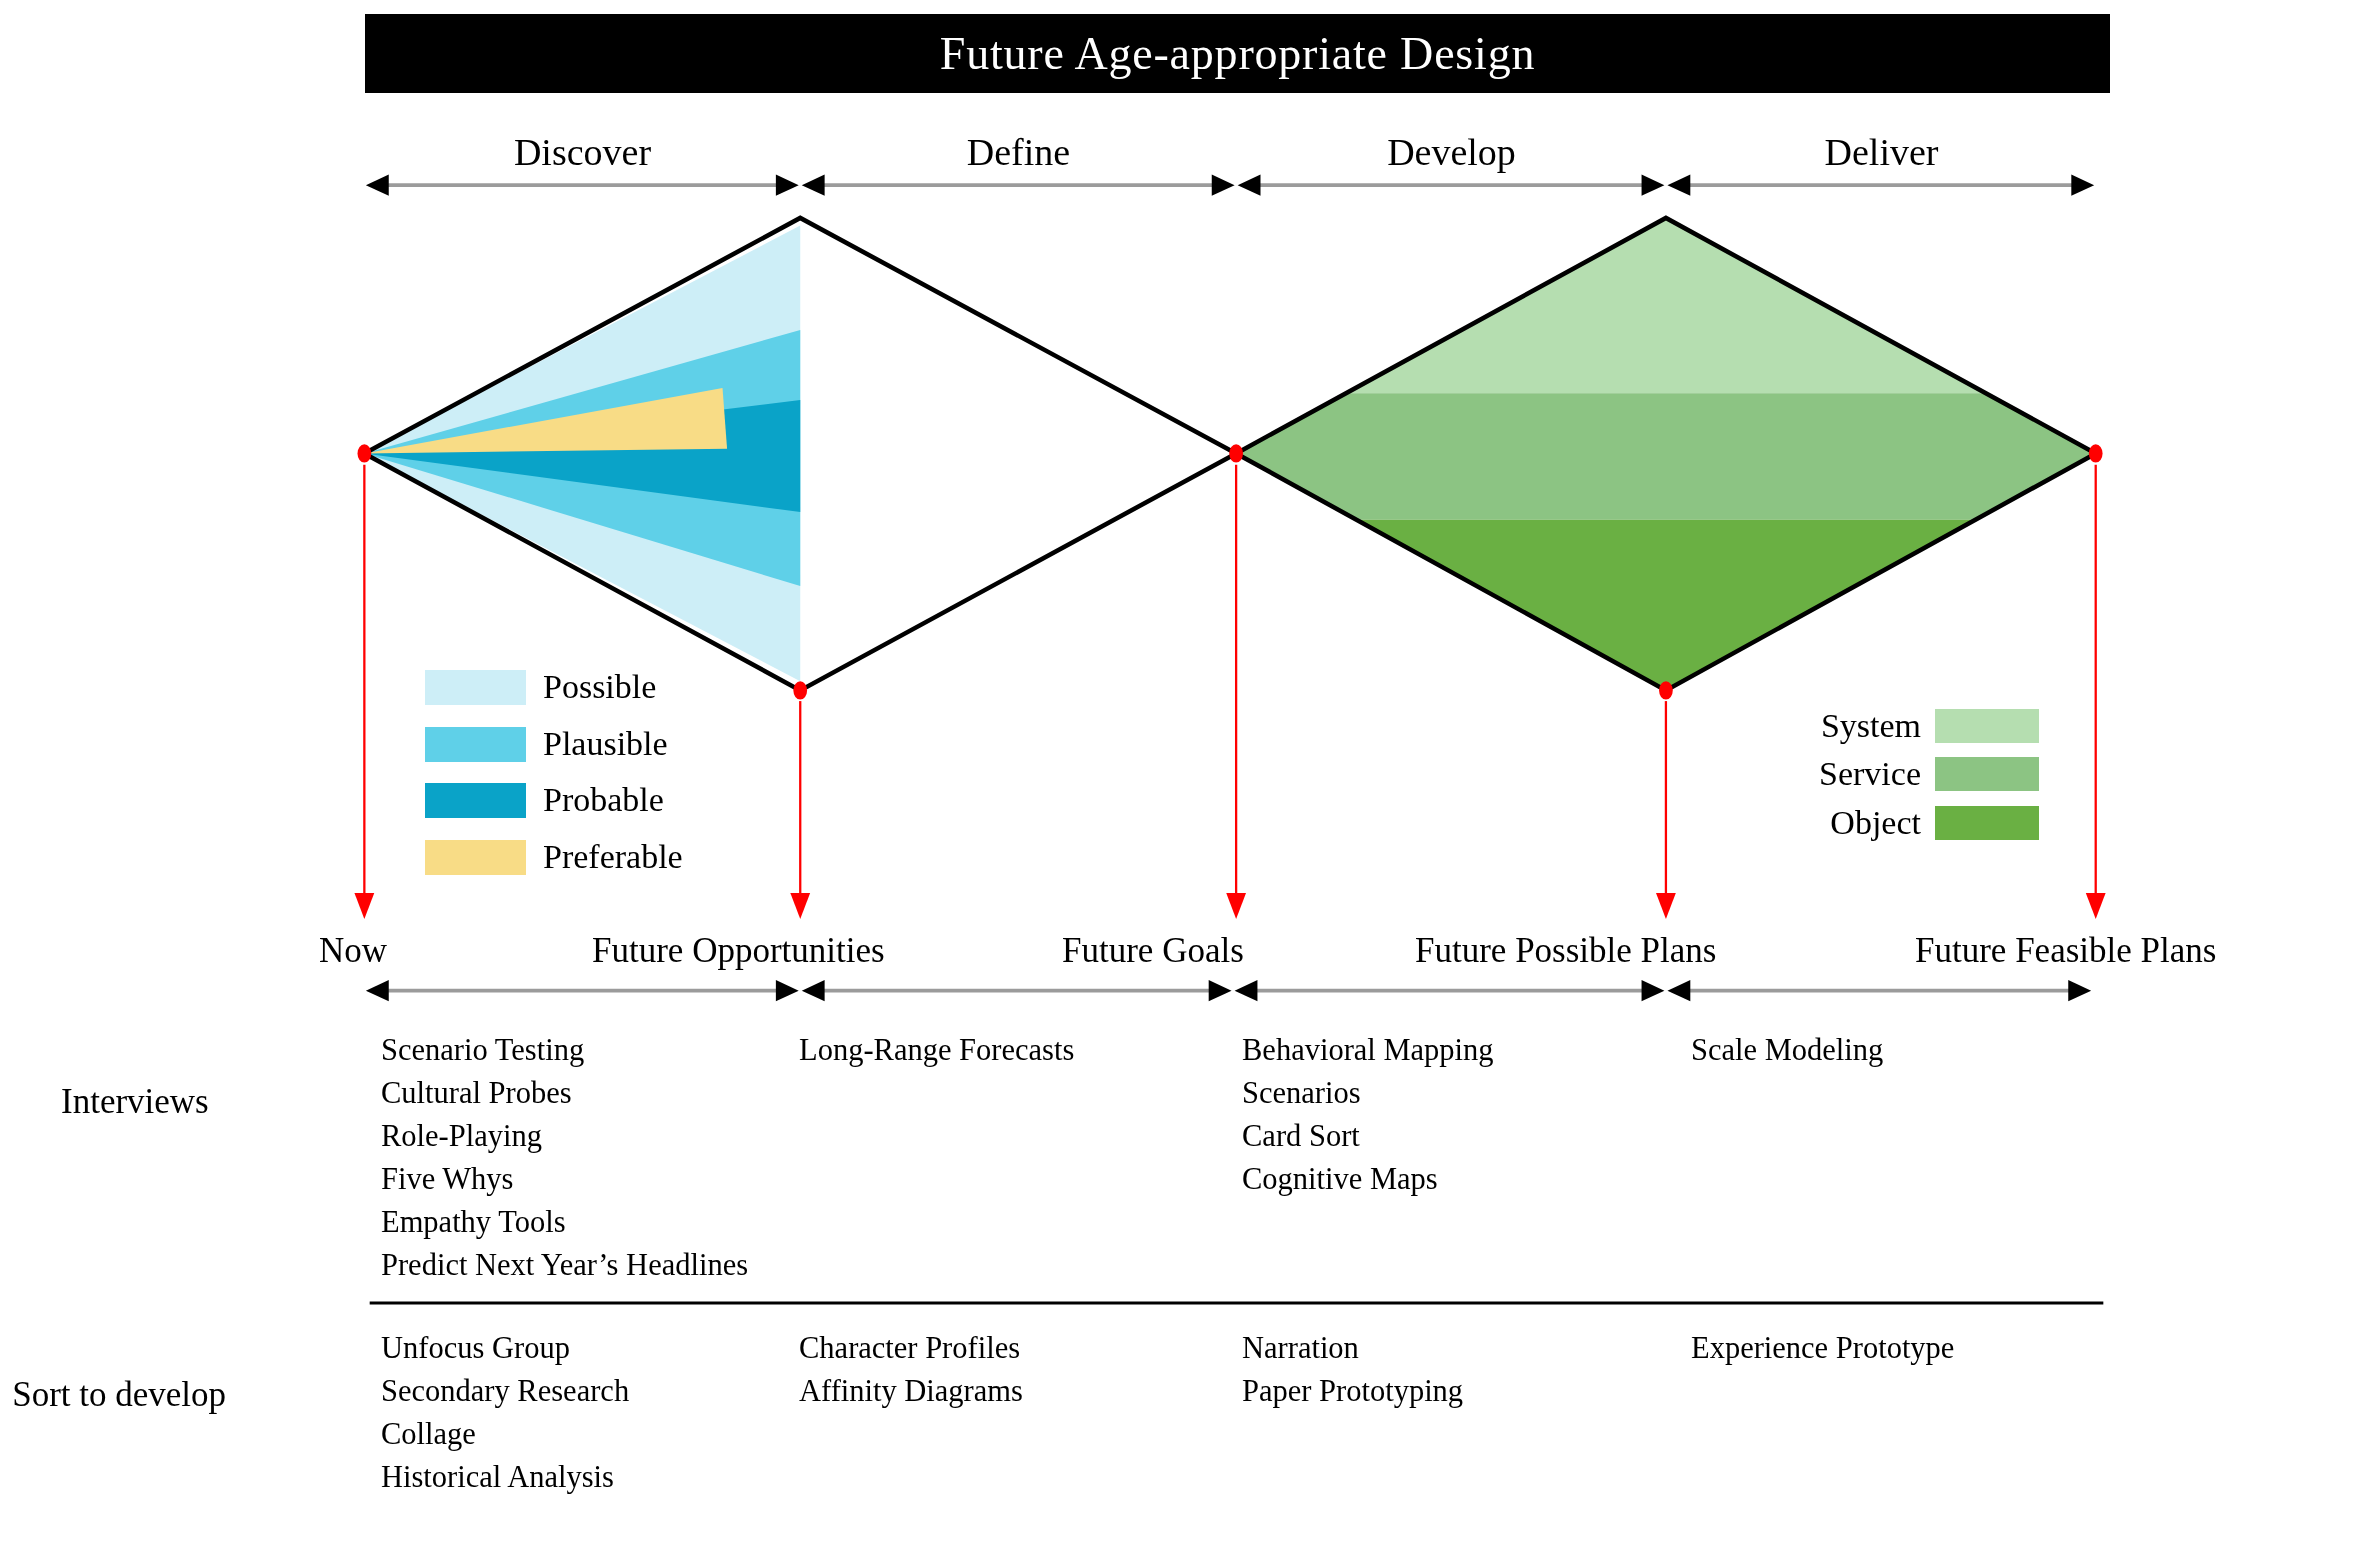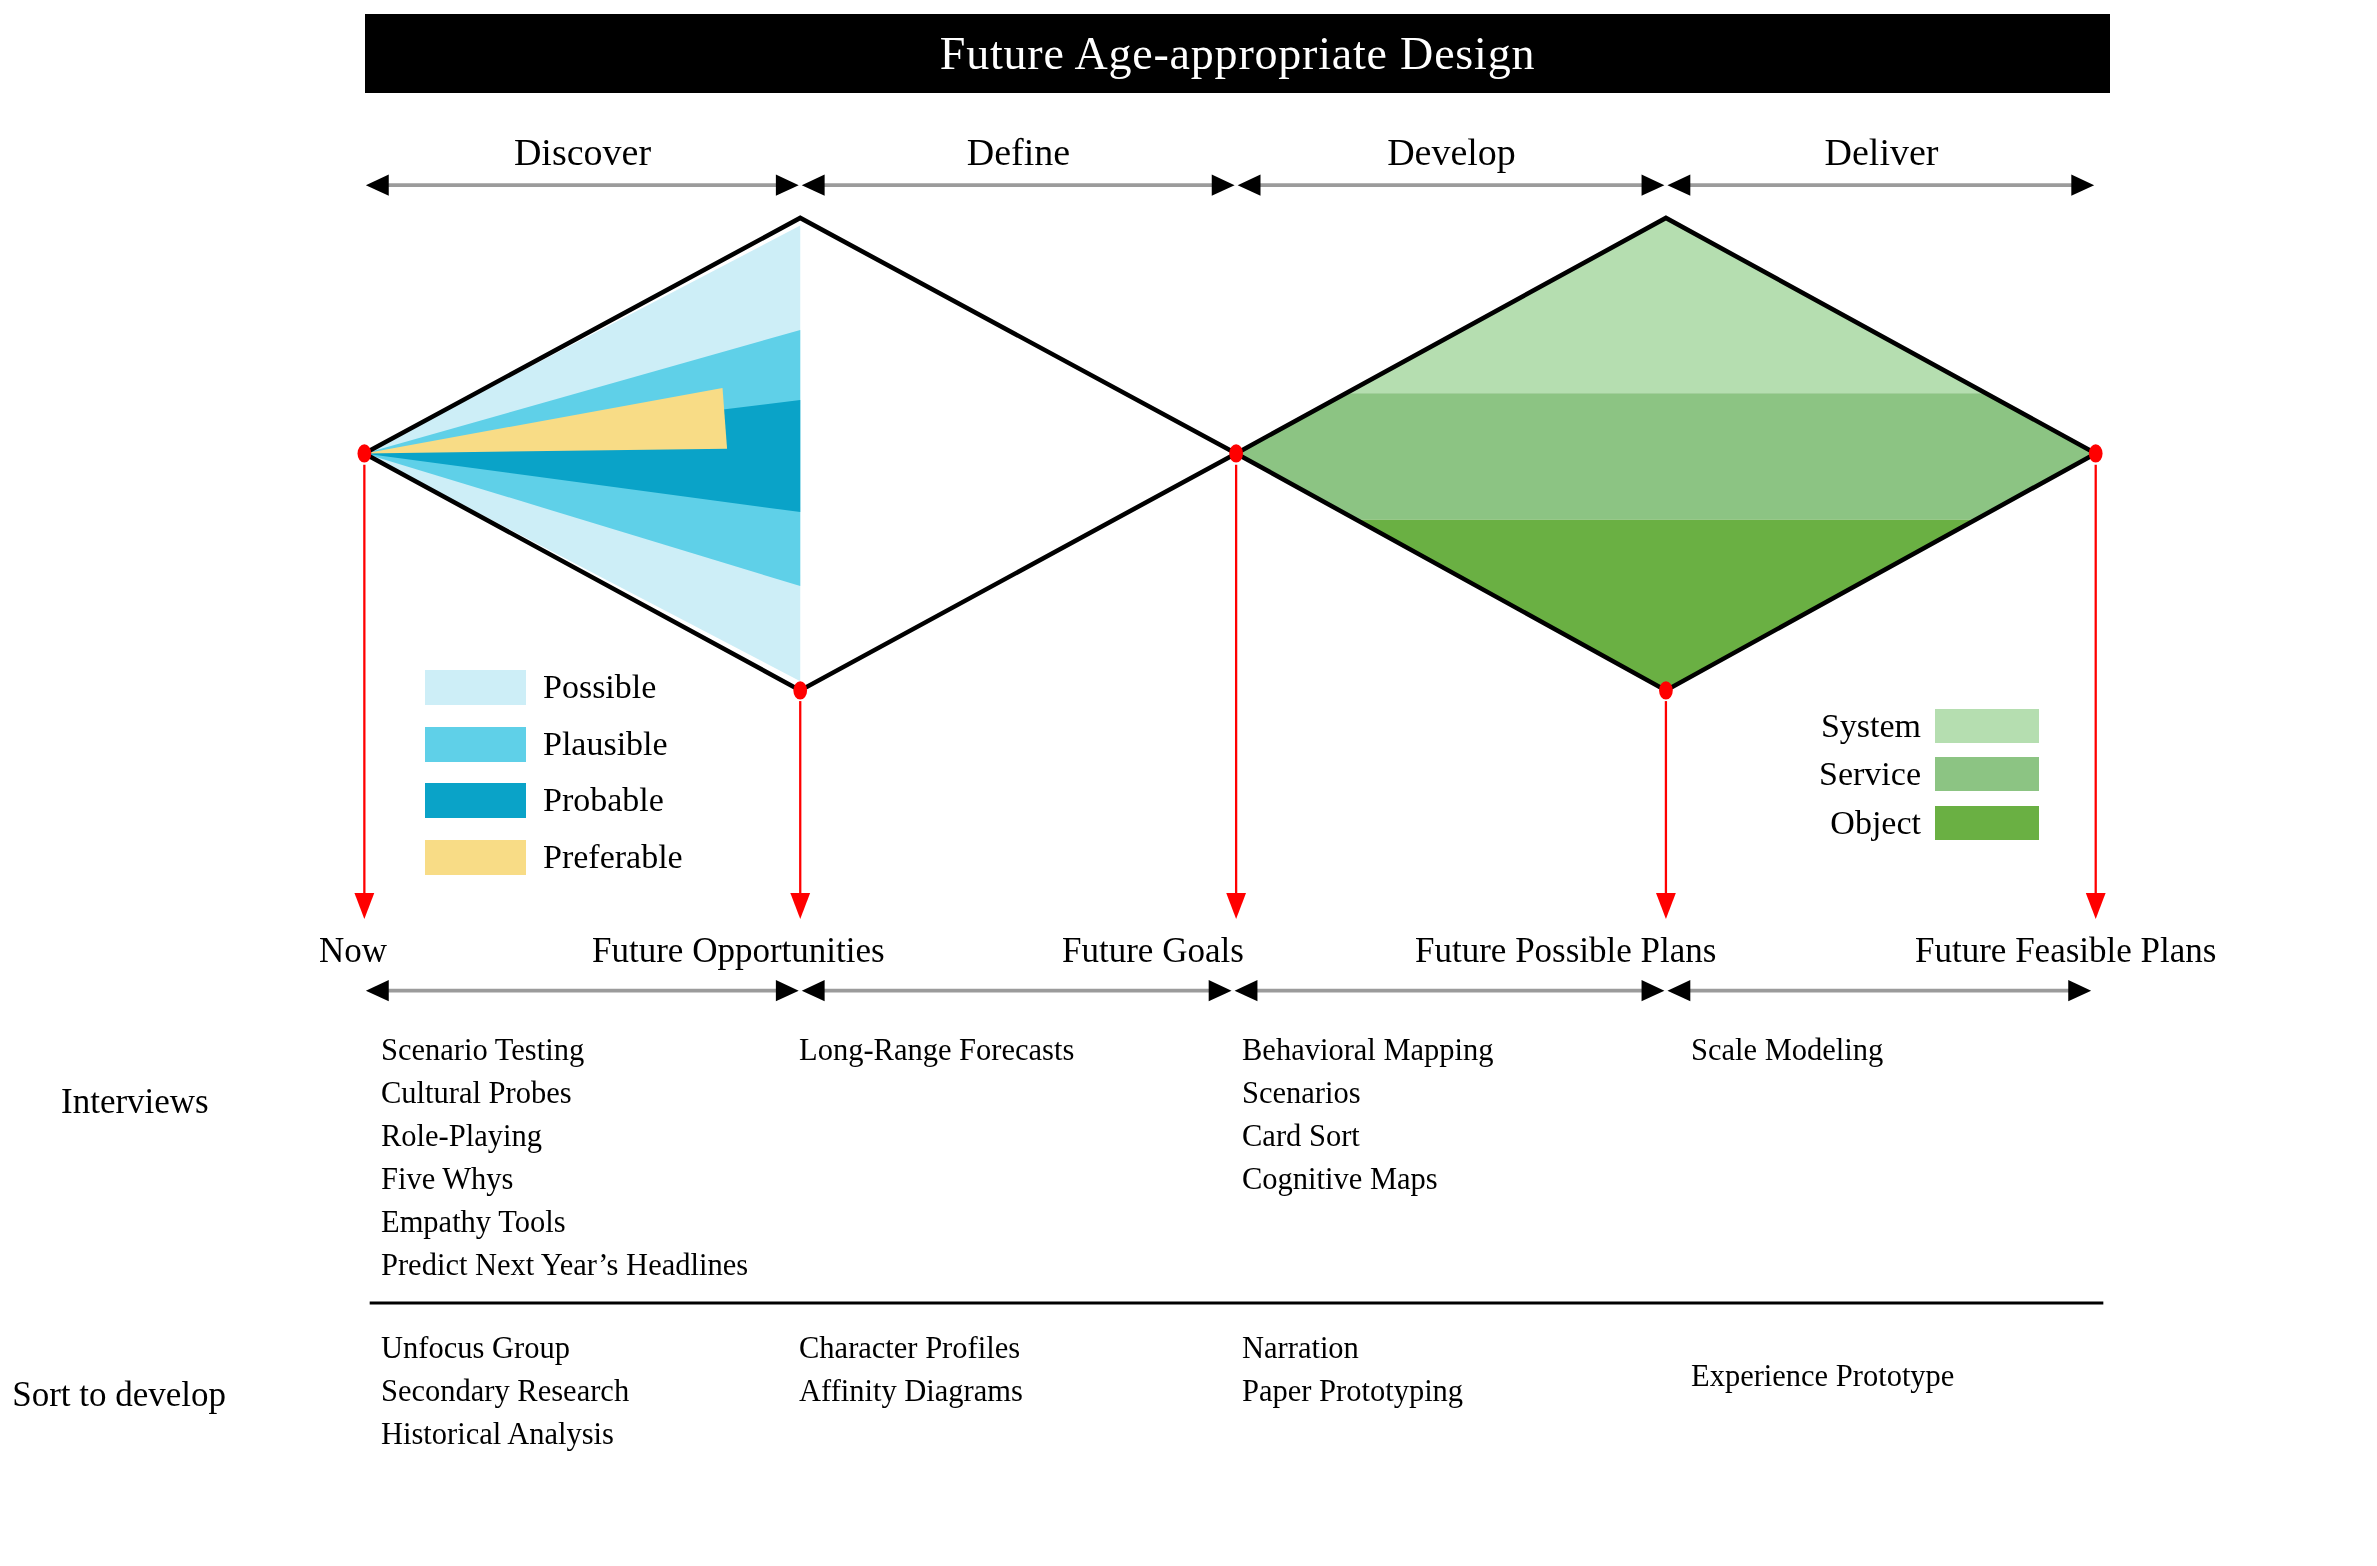--- a/index.html
+++ b/index.html
@@ -174,28 +174,29 @@
     <div>Cognitive Maps</div>
   </div>
   <div class="m-col col-a" style="left:1691px;top:1029px;">
     <div>Scale Modeling</div>
   </div>
 
   <div class="sec-label" style="left:12.2px;top:1374px;">Sort to develop</div>
   <div class="m-col col-n" style="left:381px;top:1327px;">
     <div>Unfocus Group</div>
     <div>Secondary Research</div>
+    <div>Collage</div>
     <div>Historical Analysis</div>
   </div>
   <div class="m-col col-n" style="left:799px;top:1327px;">
     <div>Character Profiles</div>
     <div>Affinity Diagrams</div>
   </div>
   <div class="m-col col-n" style="left:1242px;top:1327px;">
     <div>Narration</div>
     <div>Paper Prototyping</div>
   </div>
-  <div class="m-col col-n" style="left:1691px;top:1327px;margin-top:28px;">
+  <div class="m-col col-n" style="left:1691px;top:1327px;">
     <div>Experience Prototype</div>
   </div>
 
 </div>
 
 
 </body></html>

